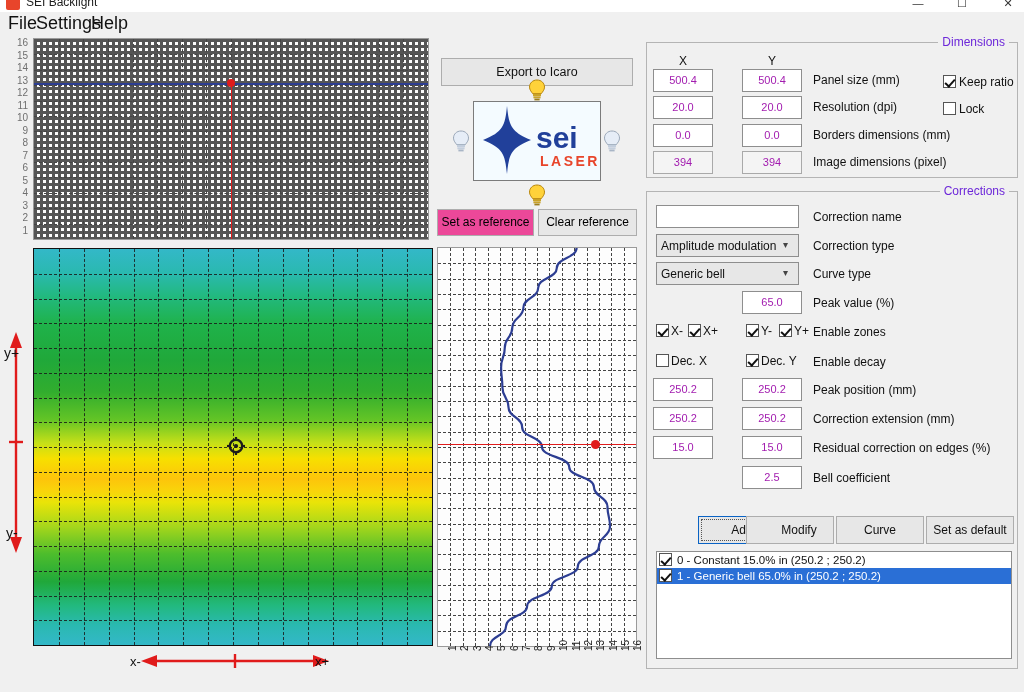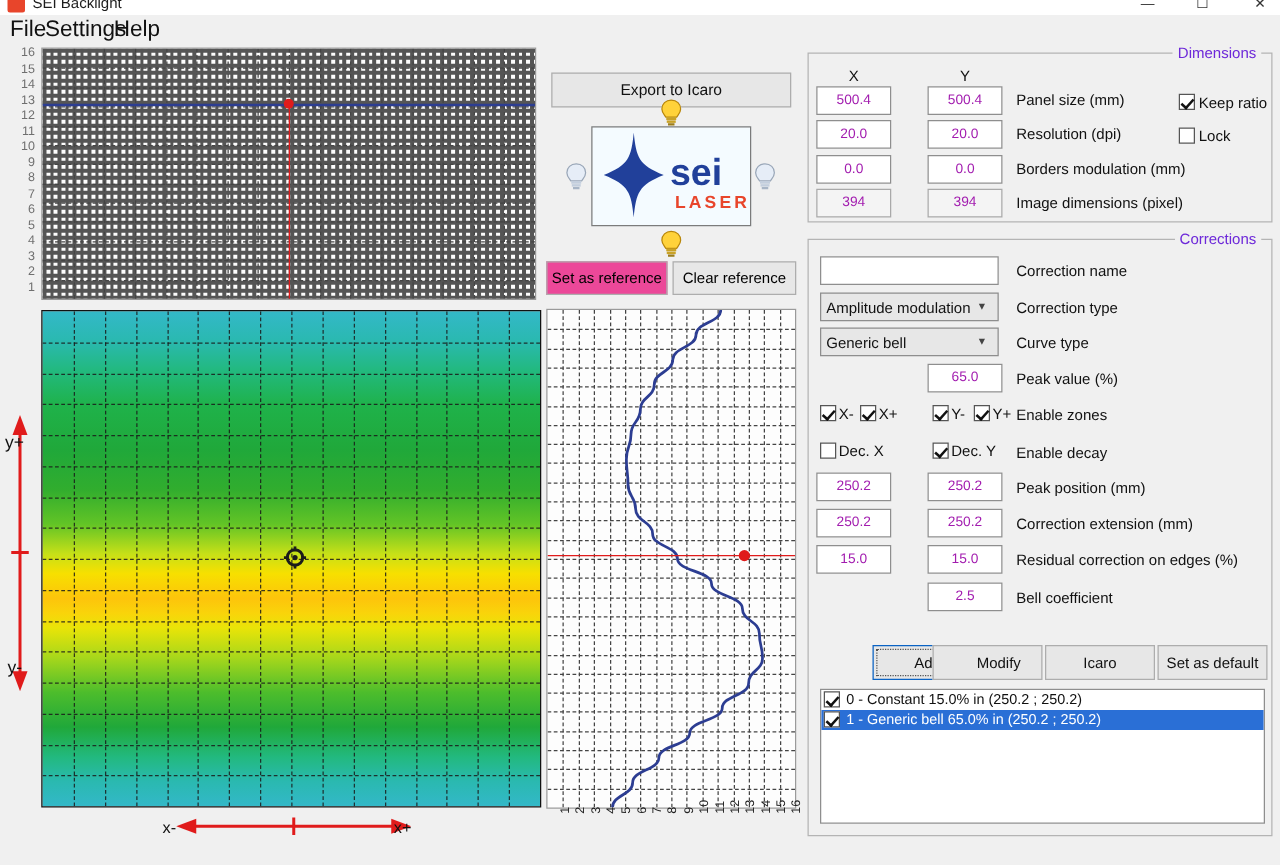--- a/index.html
+++ b/index.html
@@ -526,21 +526,21 @@
   <div class="tf" style="left:653px;top:69px;width:60px;">500.4</div>
   <div class="tf" style="left:742px;top:69px;width:60px;">500.4</div>
   <div class="lbl" style="left:813px;top:73px;">Panel size (mm)</div>
 
   <div class="tf" style="left:653px;top:96px;width:60px;">20.0</div>
   <div class="tf" style="left:742px;top:96px;width:60px;">20.0</div>
   <div class="lbl" style="left:813px;top:100px;">Resolution (dpi)</div>
 
   <div class="tf" style="left:653px;top:124px;width:60px;">0.0</div>
   <div class="tf" style="left:742px;top:124px;width:60px;">0.0</div>
-  <div class="lbl" style="left:813px;top:128px;">Borders modulation (mm)</div>
+  <div class="lbl" style="left:813px;top:128px;">Borders dimensions (mm)</div>
 
   <div class="tf readonly" style="left:653px;top:151px;width:60px;">394</div>
   <div class="tf readonly" style="left:742px;top:151px;width:60px;">394</div>
   <div class="lbl" style="left:813px;top:155px;">Image dimensions (pixel)</div>
 
   <div class="cbox checked" style="left:943px;top:75px;"></div>
   <div class="cbl" style="left:959px;top:75px;">Keep ratio</div>
   <div class="cbox" style="left:943px;top:102px;"></div>
   <div class="cbl" style="left:959px;top:102px;">Lock</div>
 
@@ -592,21 +592,21 @@
 
   <div class="tf" style="left:653px;top:436px;width:60px;">15.0</div>
   <div class="tf" style="left:742px;top:436px;width:60px;">15.0</div>
   <div class="lbl" style="left:813px;top:441px;">Residual correction on edges (%)</div>
 
   <div class="tf" style="left:742px;top:466px;width:60px;">2.5</div>
   <div class="lbl" style="left:813px;top:471px;">Bell coefficient</div>
 
   <div class="abtn focused" style="left:656px;top:516px;width:88px;">Add</div>
   <div class="abtn" style="left:746px;top:516px;width:88px;padding-left:18px;">Modify</div>
-  <div class="abtn" style="left:836px;top:516px;width:88px;">Icaro</div>
+  <div class="abtn" style="left:836px;top:516px;width:88px;">Curve</div>
   <div class="abtn" style="left:926px;top:516px;width:88px;">Set as default</div>
 
   <div id="corr-list">
       <div class="corr-row"><span class="rcb"></span><span>0 - Constant 15.0% in (250.2 ; 250.2)</span></div>
       <div class="corr-row selected"><span class="rcb"></span><span>1 - Generic bell 65.0% in (250.2 ; 250.2)</span></div>
     </div>
 
 
 </div>
 

